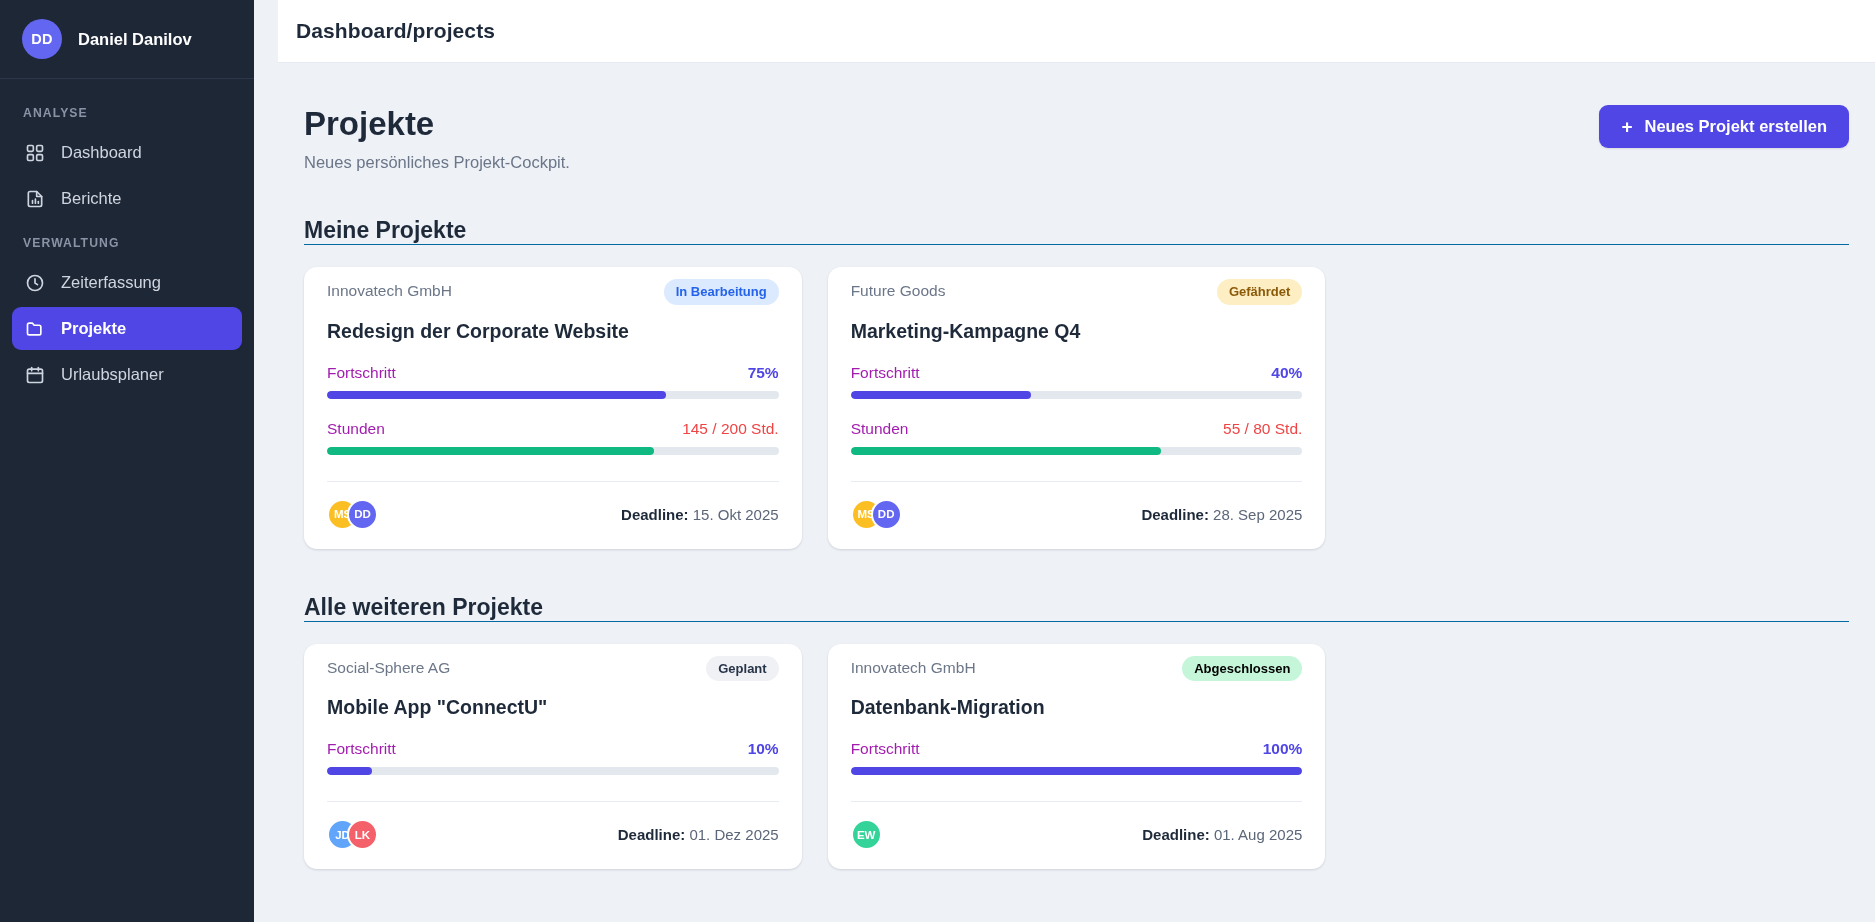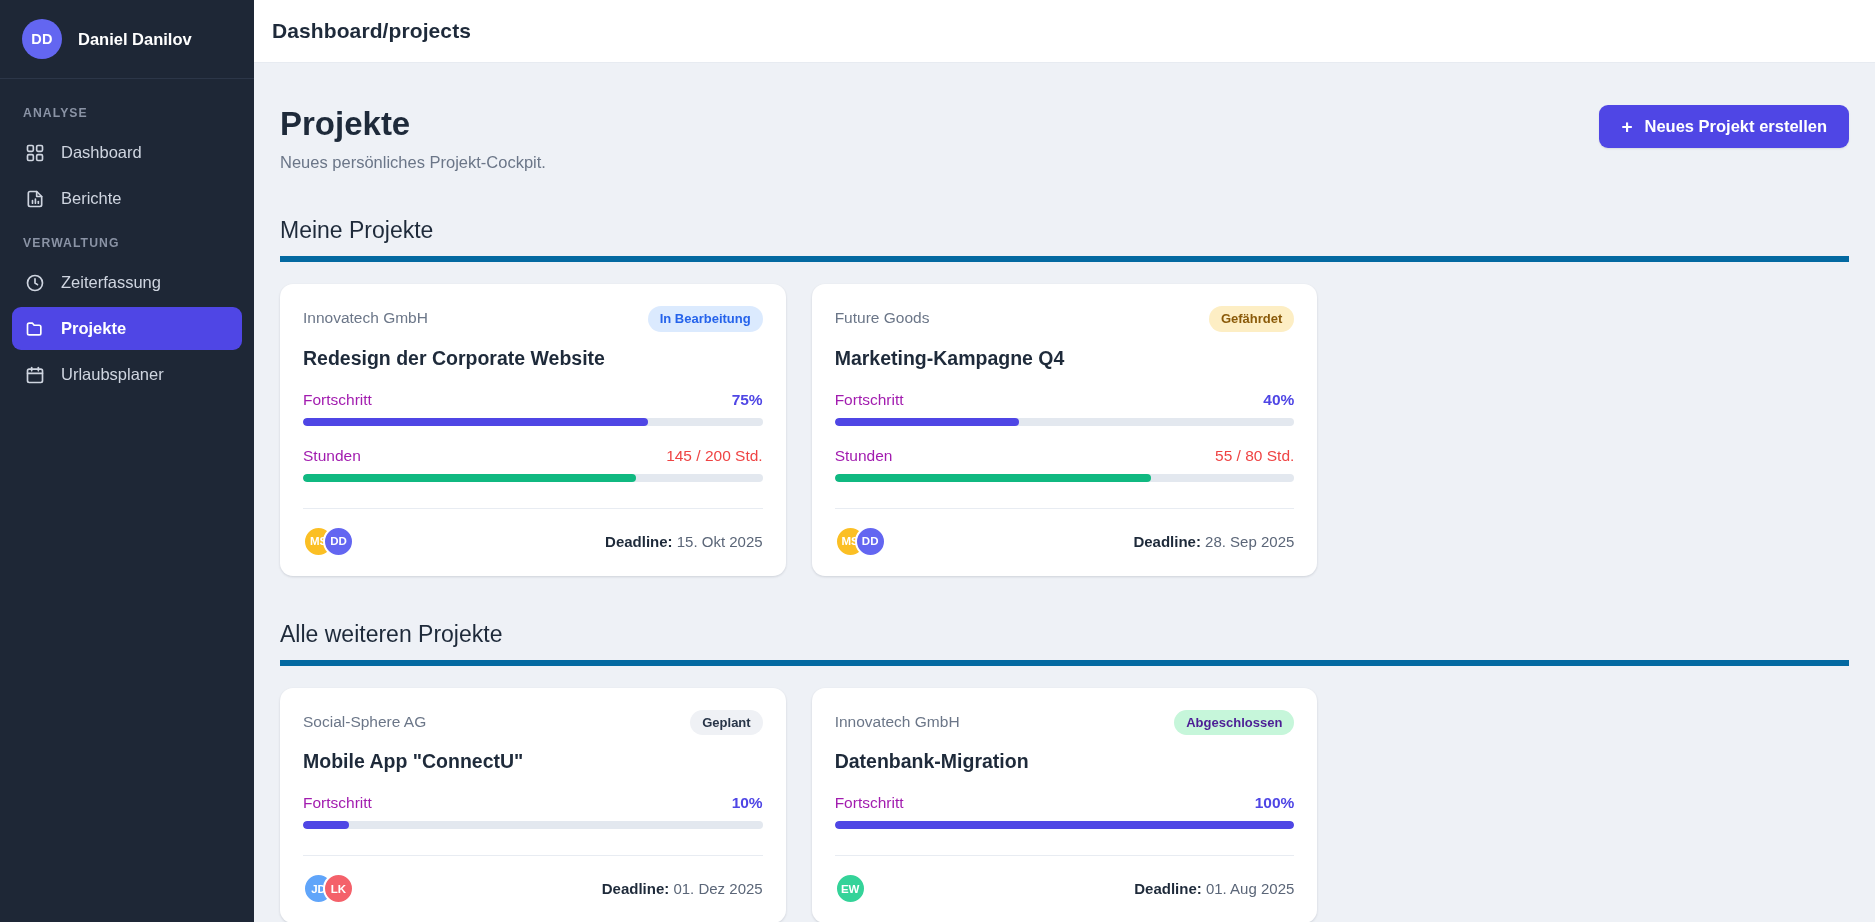--- a/index.html
+++ b/index.html
@@ -3,21 +3,21 @@
 <meta charset="utf-8">
 <title>Dashboard/projects</title>
 <style>
   * { box-sizing: border-box; margin: 0; padding: 0; }
   html, body {
     width: 1875px; height: 922px;
     overflow: hidden;
     font-family: "Liberation Sans", sans-serif;
     background: #eef1f6;
   }
-  .app { display: flex; width: 1875px; height: 922px; }
+  .app { display: flex; width: 1875px; height: 922px; gap: 24px; }
 
   
   .sidebar {
     width: 254px; flex: 0 0 254px;
     background: #1f2937;
     background: #1e2736;
     color: #e5e7eb;
     display: flex; flex-direction: column;
   }
   .sb-user {
@@ -70,45 +70,45 @@
     background: #4f46e5; color: #fff; border: none;
     border-radius: 9px; height: 43px; padding: 0 22px;
     font-size: 16.5px; font-weight: bold; cursor: pointer;
     display: inline-flex; align-items: center; gap: 12px;
     font-family: "Liberation Sans", sans-serif;
     box-shadow: 0 1px 2px rgba(16,24,40,.10);
   }
   .btn-primary .plus { font-size: 19px; font-weight: bold; line-height: 1; }
 
   .sec-title {
-    font-size: 23px; font-weight: normal; color: #1e2a3a;
-    margin-top: 45px; padding-bottom: 12px;
-    border-bottom: 6px solid #0369a1;
+    font-size: 23px; font-weight: bold; color: #1e2a3a;
+    margin-top: 45px; 
+    border-bottom: 1px solid #0369a1;
   }
 
   .grid {
     display: grid; grid-template-columns: repeat(3, 1fr);
     gap: 26px; margin-top: 22px;
   }
 
   .card {
     background: #ffffff; border-radius: 13px;
-    padding: 22px 23px 19px 23px;
+    padding: 12px 23px 19px 23px;
     box-shadow: 0 1px 3px rgba(16,24,40,.09), 0 1px 2px rgba(16,24,40,.05);
   }
   .card-top { display: flex; align-items: flex-start; justify-content: space-between; gap: 10px; }
   .client { font-size: 15.5px; color: #6b7688; padding-top: 3px; }
   .badge {
     font-size: 13px; font-weight: bold; border-radius: 999px;
     padding: 5px 12px; white-space: nowrap; line-height: 1.2;
   }
   .badge.blue   { background: #dbeafe; color: #2563eb; }
   .badge.yellow { background: #fdeec4; color: #8a5a09; }
   .badge.gray   { background: #eff1f5; color: #283548; }
-  .badge.green  { background: #c6f6da; color: #4c1d95; }
+  .badge.green  { background: #c6f6da; color: #000000; }
 
   .proj-title { font-size: 19.5px; font-weight: bold; color: #1e2a3a; margin-top: 15px; }
 
   .metric { margin-top: 21px; }
   .metric-row { display: flex; align-items: baseline; justify-content: space-between; }
   .metric-label { font-size: 15.5px; color: #a21caf; }
   .metric-value { font-size: 15.5px; color: #ef4444; }
   .metric-value.accent { color: #4f46e5; font-weight: bold; }
   .bar { height: 8px; border-radius: 999px; background: #e3e8ef; margin-top: 9px; overflow: hidden; }
   .bar > span { display: block; height: 100%; border-radius: 999px; }

